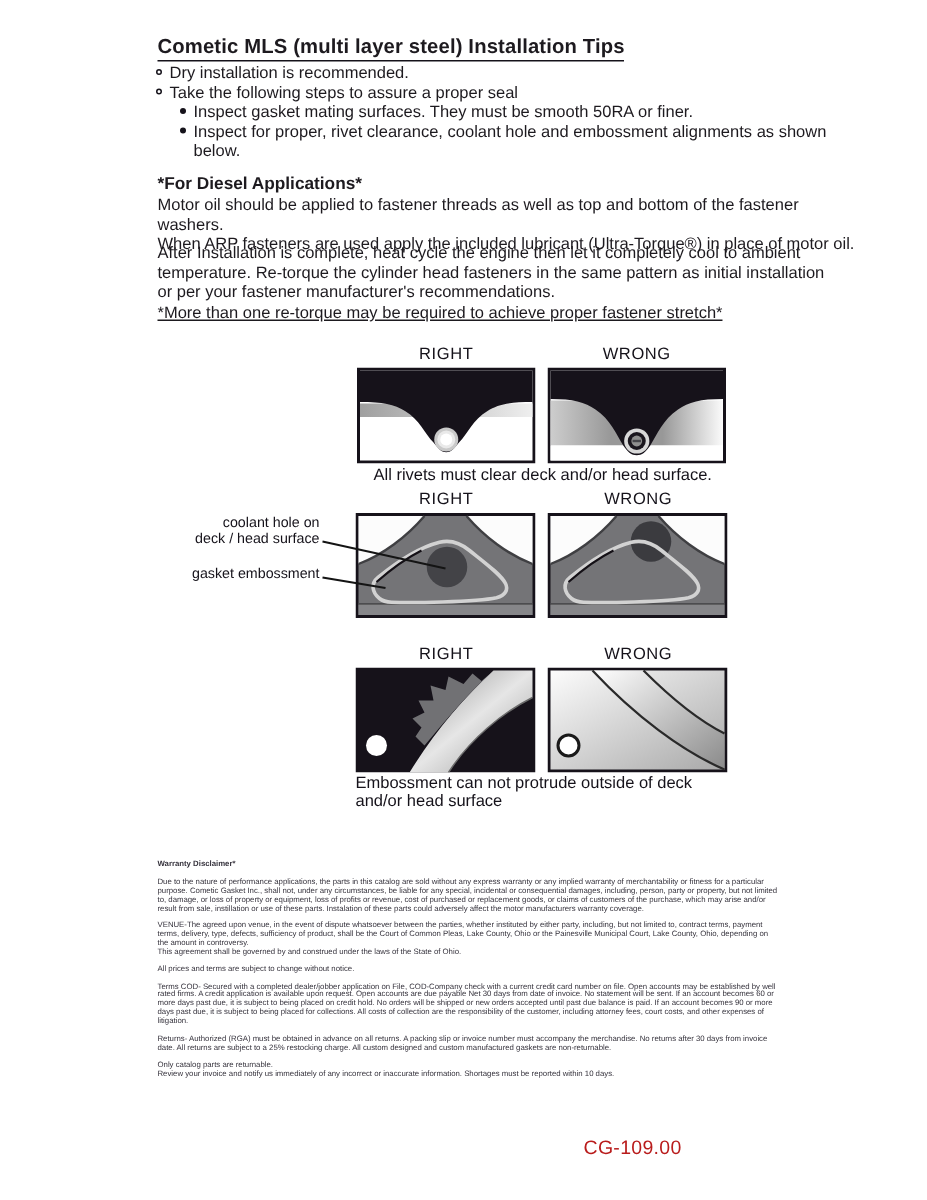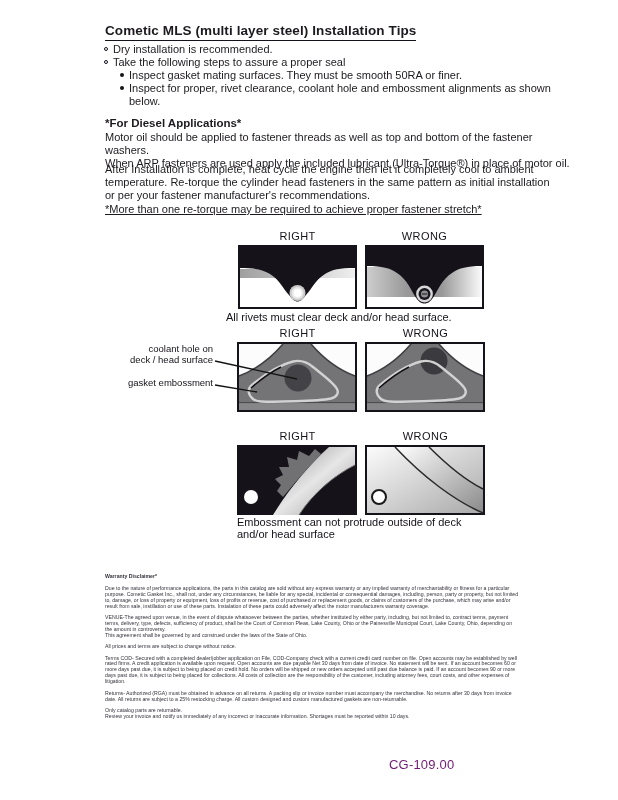--- a/index.html
+++ b/index.html
@@ -51,21 +51,21 @@
   .callout {
     font-size: 9.5px; line-height: 10.5px; color: #15121a;
     text-align: right; width: 110px;
   }
 
   .disc { left: 105px; top: 574px; width: 414px; font-size: 5.2px; line-height: 5.9px; color: #35323c; }
   .disc .dh { font-weight: bold; margin-bottom: 6px; }
   .disc p { margin-bottom: 5.5px; }
   .disc p.tight { margin-bottom: 0; }
 
-  .footer-code { left: 389px; top: 757px; font-size: 13px; color: #701a75; letter-spacing: 0.2px; }
+  .footer-code { left: 389px; top: 757px; font-size: 13px; color: #b91c1c; letter-spacing: 0.2px; }
 
   .ptr { pointer-events: none; }
 </style>
 </head>
 <body>
 
 <div class="page">
 
   <div class="abs title">Cometic MLS (multi layer steel) Installation Tips</div>
 
@@ -138,21 +138,21 @@
       <rect x="2" y="22" width="115" height="30" fill="url(#g1w)"></rect>
       <rect x="2" y="52" width="115" height="10" fill="#ffffff"></rect>
       <path d="M2,2 H117 V21 C102,21 94,23 87,28 C77,34.5 73,45 68.5,52 C65.5,56.5 63,58.5 59.5,58.5 C56,58.5 53.5,56.5 50.5,52 C46,45 42,34.5 32,28 C25,23 17,21 2,21 Z" fill="#16121a"></path>
       <circle cx="59.5" cy="49" r="8.4" fill="#d8d8d8"></circle>
       <circle cx="59.5" cy="49" r="6" fill="#1a161e"></circle>
       <circle cx="59.5" cy="49" r="3.6" fill="#8f8f8f"></circle>
       <rect x="56.7" y="48.2" width="5.6" height="1.6" fill="#45454a"></rect>
     </svg>
   </div>
 
-  <div class="abs cap" style="left:226px; top:312px;text-align:center;">All rivets must clear deck and/or head surface.</div>
+  <div class="abs cap" style="left:249px; top:312px;text-align:center;">All rivets must clear deck and/or head surface.</div>
 
   <div class="abs rw-label" style="left:238px; top:327px;">RIGHT</div>
   <div class="abs rw-label" style="left:366px; top:327px;">WRONG</div>
 
   <div class="abs callout" style="left:103px; top:344px;">
     <div>coolant hole on</div>
     <div>deck / head surface</div>
   </div>
   <div class="abs callout" style="left:103px; top:378px;">gasket embossment</div>
 

